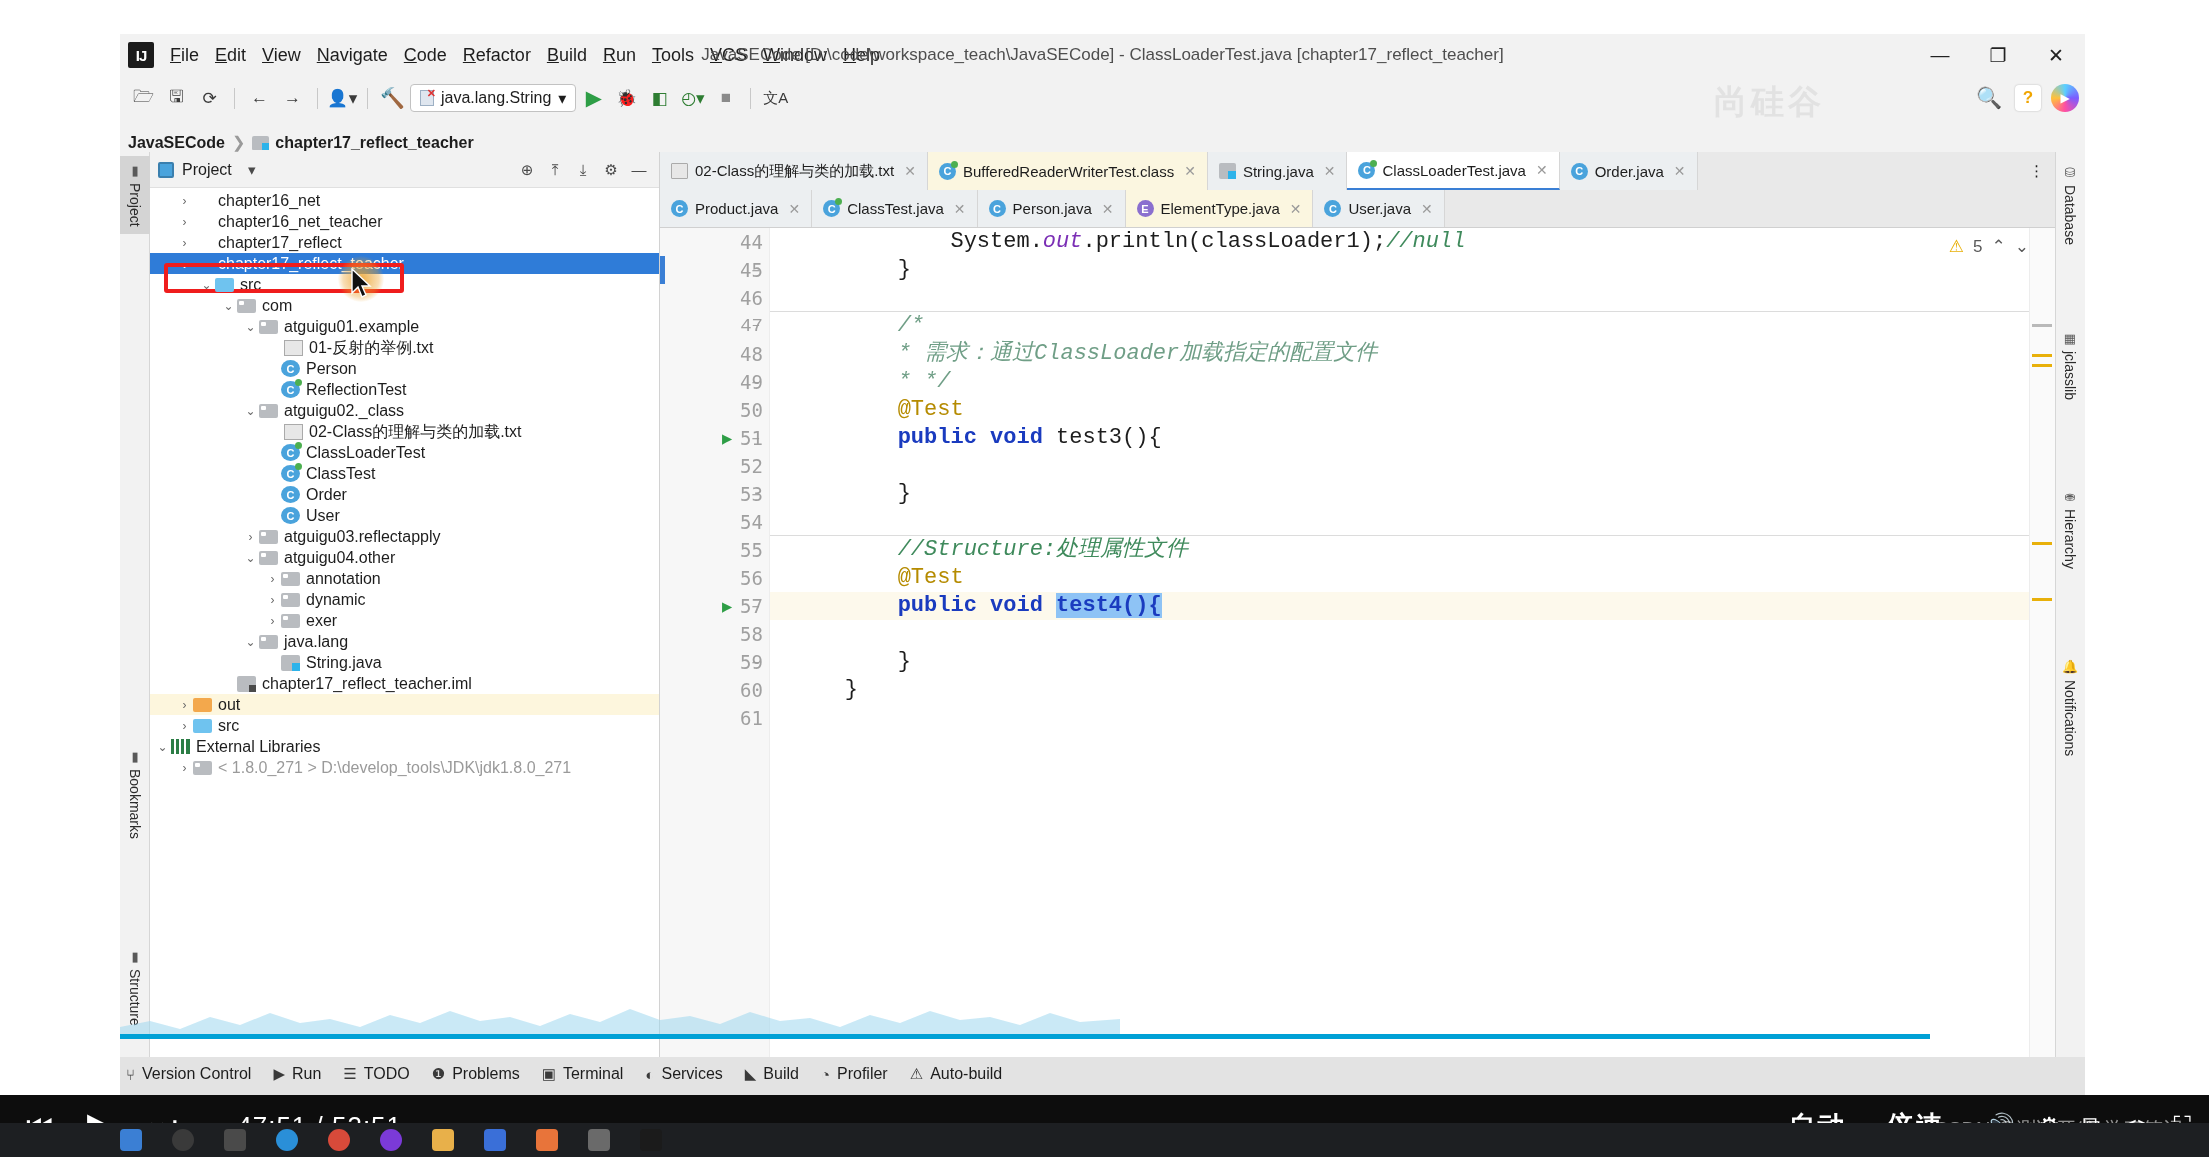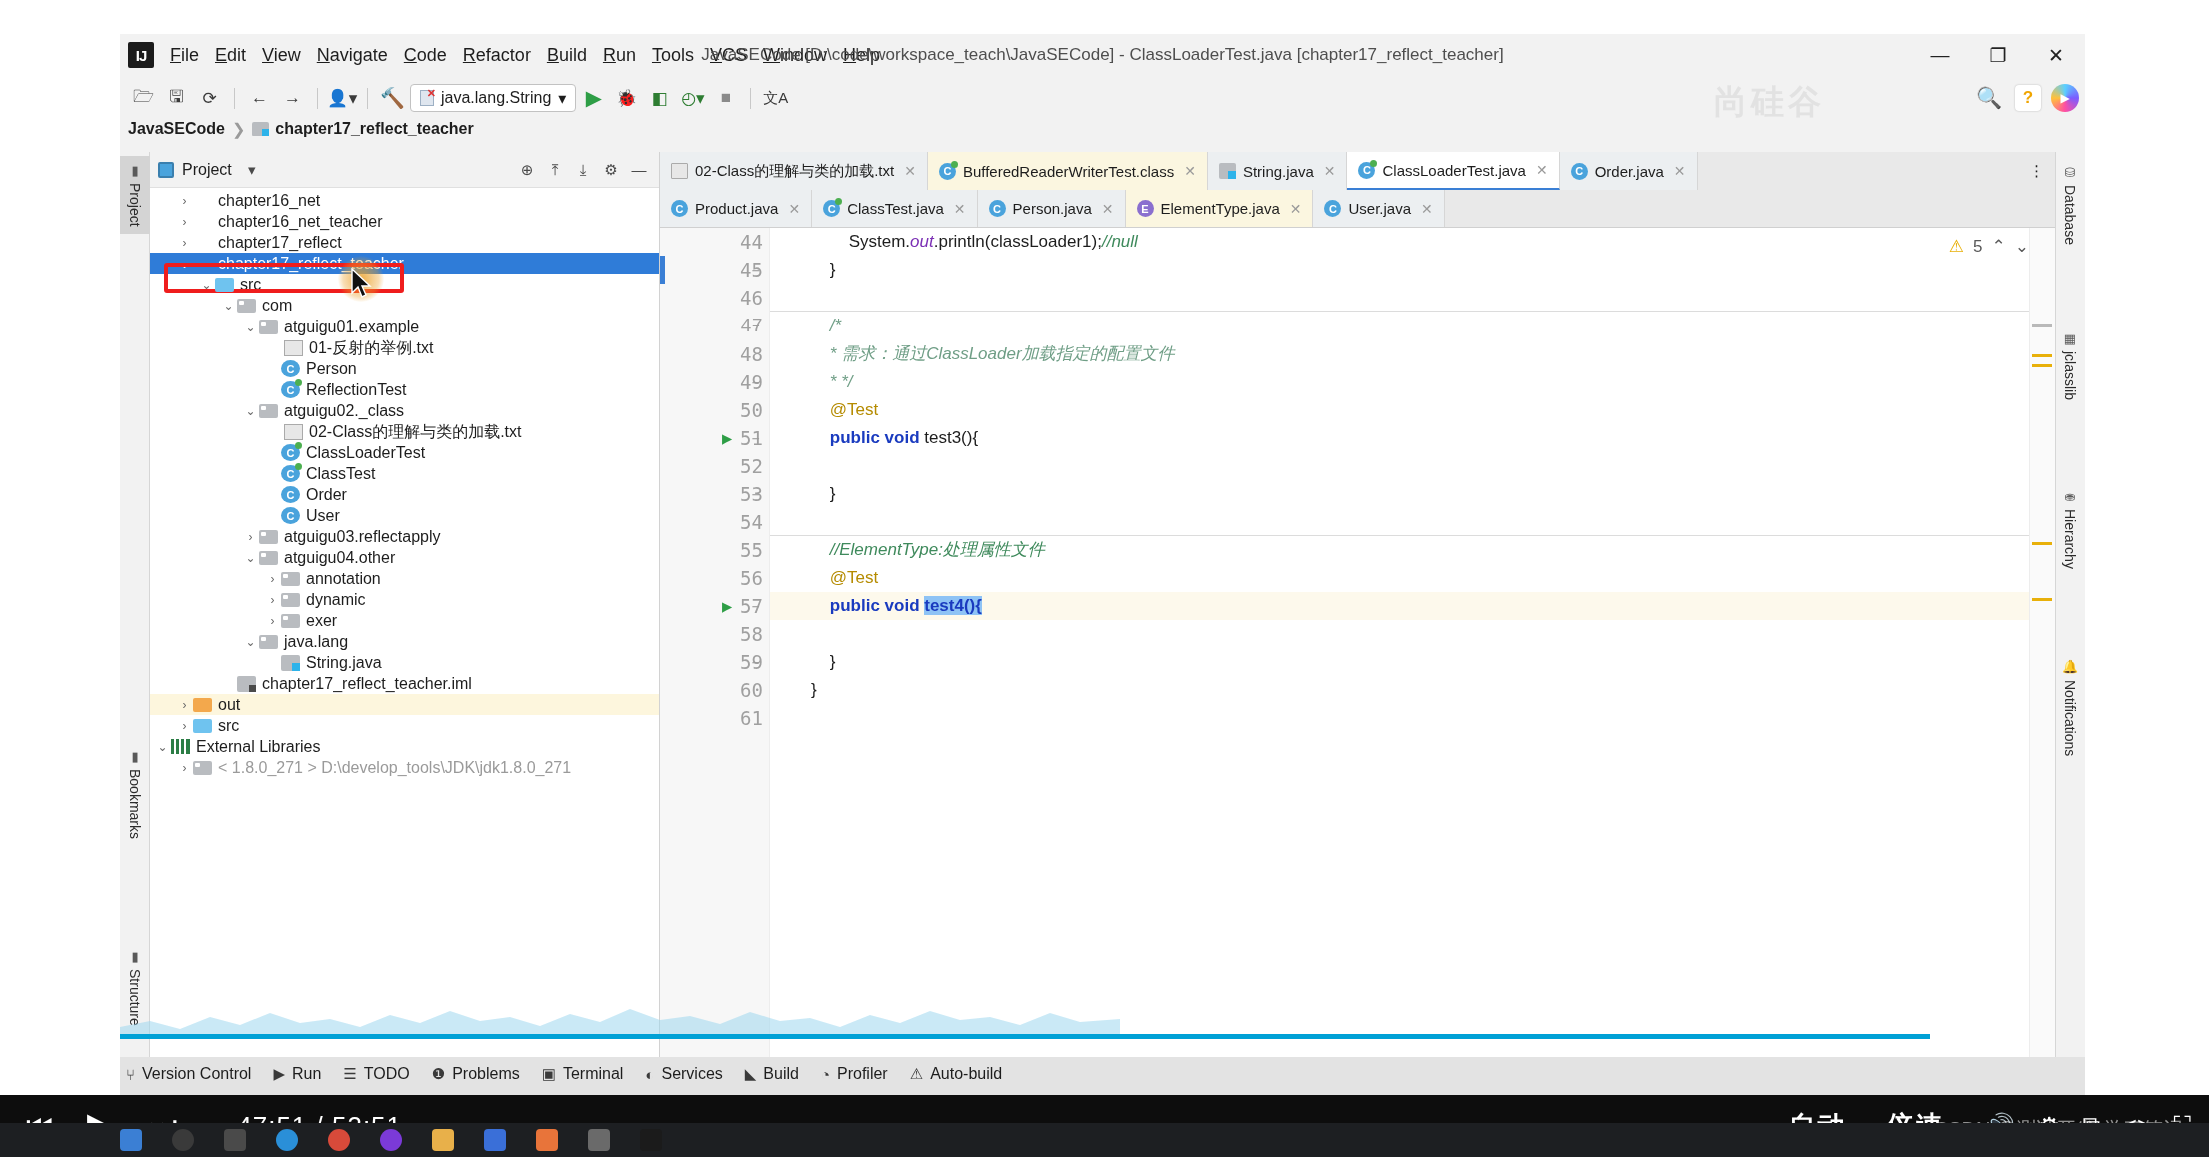--- a/index.html
+++ b/index.html
@@ -56,21 +56,21 @@
   }
   .play-badge {
     width:28px;height:28px;border-radius:50%;
     background:conic-gradient(#5bd0ff,#7b5cff,#ff4fa3,#ffc13b,#5bd0ff);
     display:flex;align-items:center;justify-content:center;color:#fff;font-size:12px;
   }
   .q-badge { width:26px;height:26px;background:#fff;border-radius:4px;display:flex;align-items:center;
              justify-content:center;color:#f0a500;font-weight:bold;font-size:17px; box-shadow:0 0 2px rgba(0,0,0,.25);}
 
   
-  .crumbbar { height: 32px; background:#f2f2f2; display:flex; align-items:flex-start; padding-left:8px; gap:7px; font-size:16px; }
+  .crumbbar { height: 32px; background:#f2f2f2; display:flex; align-items:flex-end; padding-left:8px; gap:7px; font-size:16px; }
   .crumb { font-weight:bold; color:#1d1d1d; }
   .crumb-sep { color:#9a9a9a; }
   .crumb-folder { display:flex; align-items:center; gap:6px; }
   .folder-ico { width:17px; height:14px; background:#b9bcc0; border-radius:2px 2px 1px 1px; position:relative; }
   .folder-ico::after{content:"";position:absolute;right:0;bottom:0;width:7px;height:7px;background:#2db3ea;}
 
   
   .body { position:relative; display:flex; height: 905px; background:#fff; }
 
   
@@ -145,21 +145,21 @@
   .t-ico.jf{background:#b9bcc0;border-radius:2px;width:16px;height:16px;}
   .t-ico.jf::after{content:"";position:absolute;right:0;bottom:0;width:8px;height:8px;background:#2db3ea;border-radius:0;}
 
   .code-area { position:relative; flex:1; display:flex; overflow:hidden; background:#fff; }
   .gutter { width:110px; flex:0 0 110px; background:#f7f7f7; border-right:1px solid #ededed; position:relative; }
   .gline { height:28px; display:flex; align-items:center; justify-content:flex-end;
            font-family:"DejaVu Sans Mono", monospace; font-size:19px; color:#a0a0a0; padding-right:6px; }
   .run-arrow { position:absolute; left:62px; color:#2e9e46; font-size:17px; }
   .fold { position:absolute; left:92px; color:#9a9a9a; font-size:13px; }
   .caret-mark { position:absolute; left:0; width:5px; height:28px; background:#3a7fd5; }
-  .codecol { flex:1; position:relative; font-family:Liberation Sans, sans-serif; font-size:17px; min-width:0; }
+  .codecol { flex:1; position:relative; font-family:Liberation Mono, monospace; font-size:22px; min-width:0; }
   .cline { height:28px; line-height:28px; white-space:pre; padding-left:22px; color:#1d1d1d; }
   .cline.curr { background:#fdf9ec; }
   .sep-line { position:absolute; left:0; right:0; height:1px; background:#dcdcdc; }
   .kw { color:#1a3bbf; font-weight:bold; }
   .cmt { color:#3f8a5c; font-style:italic; }
   .cmt2 { color:#6f9e86; font-style:italic; }
   .ann { color:#b58b00; }
   .fld { color:#7b2fb5; font-style:italic; }
   .sel-text { background:#8ec3f5; }
   .warn-strip { position:absolute; right:0; top:0; bottom:0; width:26px; background:#fafafa; border-left:1px solid #ededed;}
@@ -546,21 +546,21 @@
               <div class="sep-line" style="top: 83px;"></div>
               <div class="cline">&nbsp;&nbsp;&nbsp;&nbsp;&nbsp;&nbsp;&nbsp;&nbsp;<span class="cmt2">/*</span></div>
               <div class="cline">&nbsp;&nbsp;&nbsp;&nbsp;&nbsp;&nbsp;&nbsp;&nbsp;<span class="cmt2">*&nbsp;需求：通过ClassLoader加载指定的配置文件</span></div>
               <div class="cline">&nbsp;&nbsp;&nbsp;&nbsp;&nbsp;&nbsp;&nbsp;&nbsp;<span class="cmt2">*&nbsp;*/</span></div>
               <div class="cline">&nbsp;&nbsp;&nbsp;&nbsp;&nbsp;&nbsp;&nbsp;&nbsp;<span class="ann">@Test</span></div>
               <div class="cline">&nbsp;&nbsp;&nbsp;&nbsp;&nbsp;&nbsp;&nbsp;&nbsp;<span class="kw">public&nbsp;void&nbsp;</span><span class="">test3(){</span></div>
               <div class="cline">&nbsp;</div>
               <div class="cline">&nbsp;&nbsp;&nbsp;&nbsp;&nbsp;&nbsp;&nbsp;&nbsp;<span class="">}</span></div>
               <div class="cline">&nbsp;</div>
               <div class="sep-line" style="top: 307px;"></div>
-              <div class="cline">&nbsp;&nbsp;&nbsp;&nbsp;&nbsp;&nbsp;&nbsp;&nbsp;<span class="cmt">//ElementType:处理属性文件</span></div>
+              <div class="cline">&nbsp;&nbsp;&nbsp;&nbsp;&nbsp;&nbsp;&nbsp;&nbsp;<span class="cmt">//Structure:处理属性文件</span></div>
               <div class="cline">&nbsp;&nbsp;&nbsp;&nbsp;&nbsp;&nbsp;&nbsp;&nbsp;<span class="ann">@Test</span></div>
               <div class="cline curr">&nbsp;&nbsp;&nbsp;&nbsp;&nbsp;&nbsp;&nbsp;&nbsp;<span class="kw">public&nbsp;void&nbsp;</span><span class="kw sel-text">test4(){</span></div>
               <div class="cline">&nbsp;</div>
               <div class="cline">&nbsp;&nbsp;&nbsp;&nbsp;&nbsp;&nbsp;&nbsp;&nbsp;<span class="">}</span></div>
               <div class="cline">&nbsp;&nbsp;&nbsp;&nbsp;<span class="">}</span></div>
               <div class="cline">&nbsp;</div>
             </div>
           <div class="warn-strip">
             <div class="wm-mark" style="top:126px;"></div>
             <div class="wm-mark" style="top:136px;"></div>

